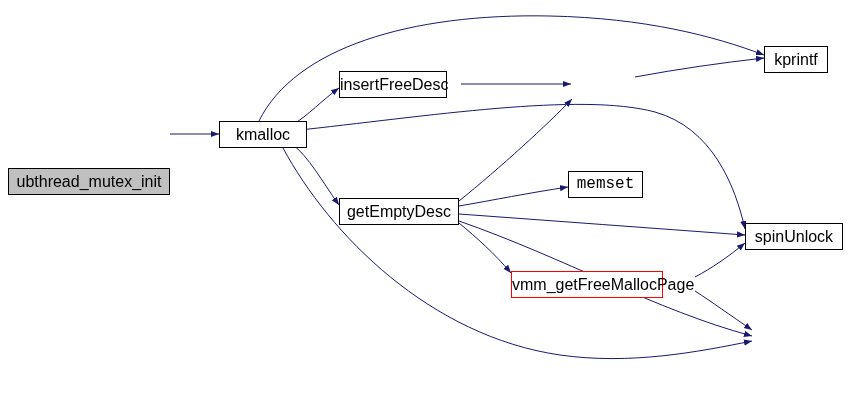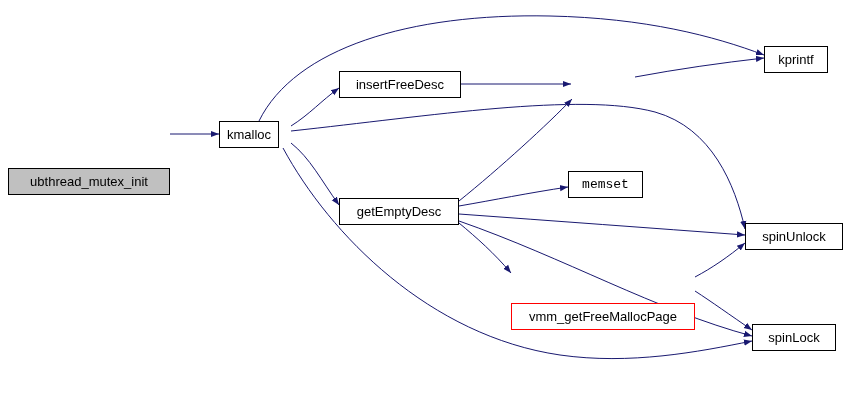--- a/index.html
+++ b/index.html
@@ -31,21 +31,21 @@
   .edge {
     fill: none;
     stroke: var(--edge, #191970);
     stroke-width: 1;
   }
   .node {
     position: absolute;
     height: 27px;
     line-height: 25px;
     text-align: center;
-    font-size: 13px;
+    font-size: 16px;
     color: #000000;
     background: var(--node-bg, #ffffff);
     border: 1px solid var(--node-border, #000000);
     cursor: pointer;
     white-space: nowrap;
   }
   .node.start {
     background: var(--start-bg, #c0c0c0);
   }
   .node.highlight {
@@ -75,30 +75,29 @@
       <path d="M459,201 C500,168 548,124 572,99" class="edge" marker-end="url(#arrowhead)"></path>
       <path d="M459,223 C477,238 494,253 511,273" class="edge" marker-end="url(#arrowhead)"></path>
       <path d="M459,214 C555,221 650,228 745,235" class="edge" marker-end="url(#arrowhead)"></path>
       <path d="M459,221 C565,258 655,310 752,336" class="edge" marker-end="url(#arrowhead)"></path>
       <path d="M695,277 C712,268 728,257 745,243" class="edge" marker-end="url(#arrowhead)"></path>
       <path d="M695,291 C712,302 730,315 752,330" class="edge" marker-end="url(#arrowhead)"></path>
     </svg>
 
   <div class="node start" style="left:8px;   top:120px; width:162px;margin-top:48px;">ubthread_mutex_init</div>
 
-  <div class="node" style="left:219px; top:121px; width:60px;">kmalloc</div>
+  <div class="node" style="left:219px; top:121px; width:88px;">kmalloc</div>
 
-  <div class="node" style="left:339px; top:71px;  width:122px;">insertFreeDesc</div>
+  <div class="node" style="left:339px; top:71px;  width:108px;">insertFreeDesc</div>
 
 
   <div class="node" style="left:764px; top:46px;  width:64px;">kprintf</div>
 
   <div class="node" style="left:568px; top:171px; width:75px;font-family:Liberation Mono, monospace;">memset</div>
 
   <div class="node" style="left:339px; top:198px; width:120px;">getEmptyDesc</div>
 
   <div class="node" style="left:745px; top:223px; width:98px;">spinUnlock</div>
 
-  <div class="node highlight" style="left:511px; top:271px; width:184px;margin-top:32px;">vmm_getFreeMallocPage</div>
+  <div class="node highlight" style="left:511px; top:271px; width:152px;">vmm_getFreeMallocPage</div>
 
-  <div class="node" style="left:752px; top:324px; width:84px;">spinLock</div>
 
 </div>
 
 </body></html>

